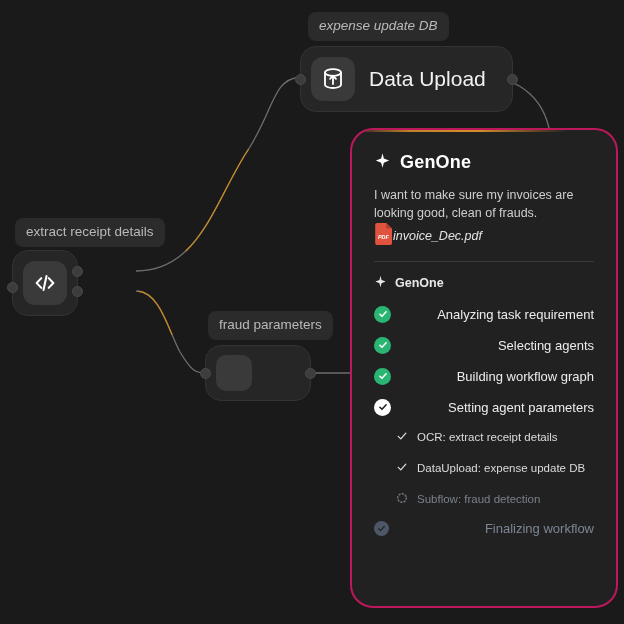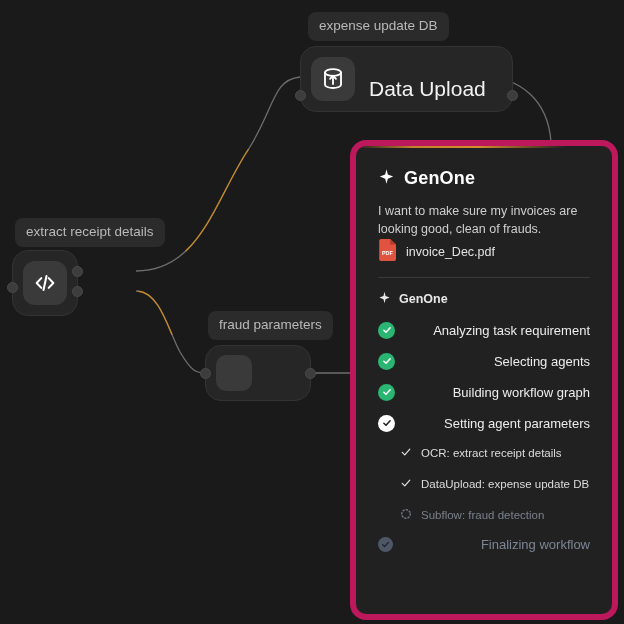--- a/index.html
+++ b/index.html
@@ -76,26 +76,26 @@
     background: #3d3d3d;
     border: 1px solid #4a4a4a;
   }
   .port.left  { left: -6px; }
   .port.right { right: -6px; }
 
   
   #chat-panel {
     position: absolute;
     left: 350px;
-    top: 140px;
+    top: 128px;
     width: 268px;
     height: 480px;
     background: #212121;
-    border: 6px solid #be185d;
-    border-radius: 16px;
+    border: 2px solid #be185d;
+    border-radius: 23px;
     overflow: hidden;
   }
   #chat-panel-glow {
     position: absolute;
     left: 0; top: 0;
     width: 100%;
     height: 2px;
     background: linear-gradient(90deg,
       rgba(224,146,45,0) 0%,
       rgba(224,146,45,.85) 22%,
@@ -126,24 +126,24 @@
   .user-msg {
     color: #cfcfcf;
     font-size: 12.5px;
     line-height: 1.42;
     margin-bottom: 0;
   }
 
   .attachment {
     display: flex;
     align-items: center;
-    gap: 9px;
     padding-bottom: 12px;
     border-bottom: 1px solid #3a3a3a;
     margin-bottom: 12px;
+    font-style: italic;
   }
   .attachment-name {
     color: #e3e3e3;
     font-size: 12.5px;
   }
 
   .agent-tag {
     display: flex;
     align-items: center;
     gap: 8px;
@@ -250,23 +250,23 @@
     <path d="M 136,271 C 200,271 215,200 248,150 C 275,108 272,80 300,77" fill="none" stroke="#c8881f" stroke-width="1.3" stroke-dasharray="120 400" stroke-dashoffset="-55"></path>
 
     <path d="M 136,291 C 160,291 168,330 180,352 C 192,372 196,373 206,373" fill="none" stroke="#6e6e6e" stroke-width="1.3"></path>
     <path d="M 136,291 C 160,291 168,330 180,352 C 192,372 196,373 206,373" fill="none" stroke="#c8881f" stroke-width="1.3" stroke-dasharray="58 300" stroke-dashoffset="-2"></path>
 
     <path d="M 483,77 C 520,77 548,100 551,142" fill="none" stroke="#6e6e6e" stroke-width="1.3"></path>
 
     <path d="M 311,373 C 330,373 336,373 350,373" fill="none" stroke="#6e6e6e" stroke-width="1.3"></path>
   </svg>
 
-  <div class="node-chip" style="left:308px; top:12px;">expense update DB</div>
-
-  <div class="node" id="node-data-upload" style="left:300px; top:46px;align-items:flex-end;">
+  <div class="node-chip" style="left:308px; top:12px;font-style:italic;">expense update DB</div>
+
+  <div class="node" id="node-data-upload" style="left:300px; top:46px;">
     <span class="port left"></span>
     <span class="port right"></span>
     <span class="node-icon">
       <svg width="26" height="26" viewBox="0 0 24 24" fill="none" stroke="#ffffff" stroke-width="1.7" stroke-linecap="round" stroke-linejoin="round">
         <ellipse cx="12" cy="6" rx="7.4" ry="3.1"></ellipse>
         <path d="M4.6 6 v11.2 c0 1.7 3.3 3.1 7.4 3.1 s7.4-1.4 7.4-3.1 V6"></path>
         <path d="M12 16.6 V9.2"></path>
         <path d="M9.3 11.8 L12 9 l2.7 2.8"></path>
       </svg>
     </span>

